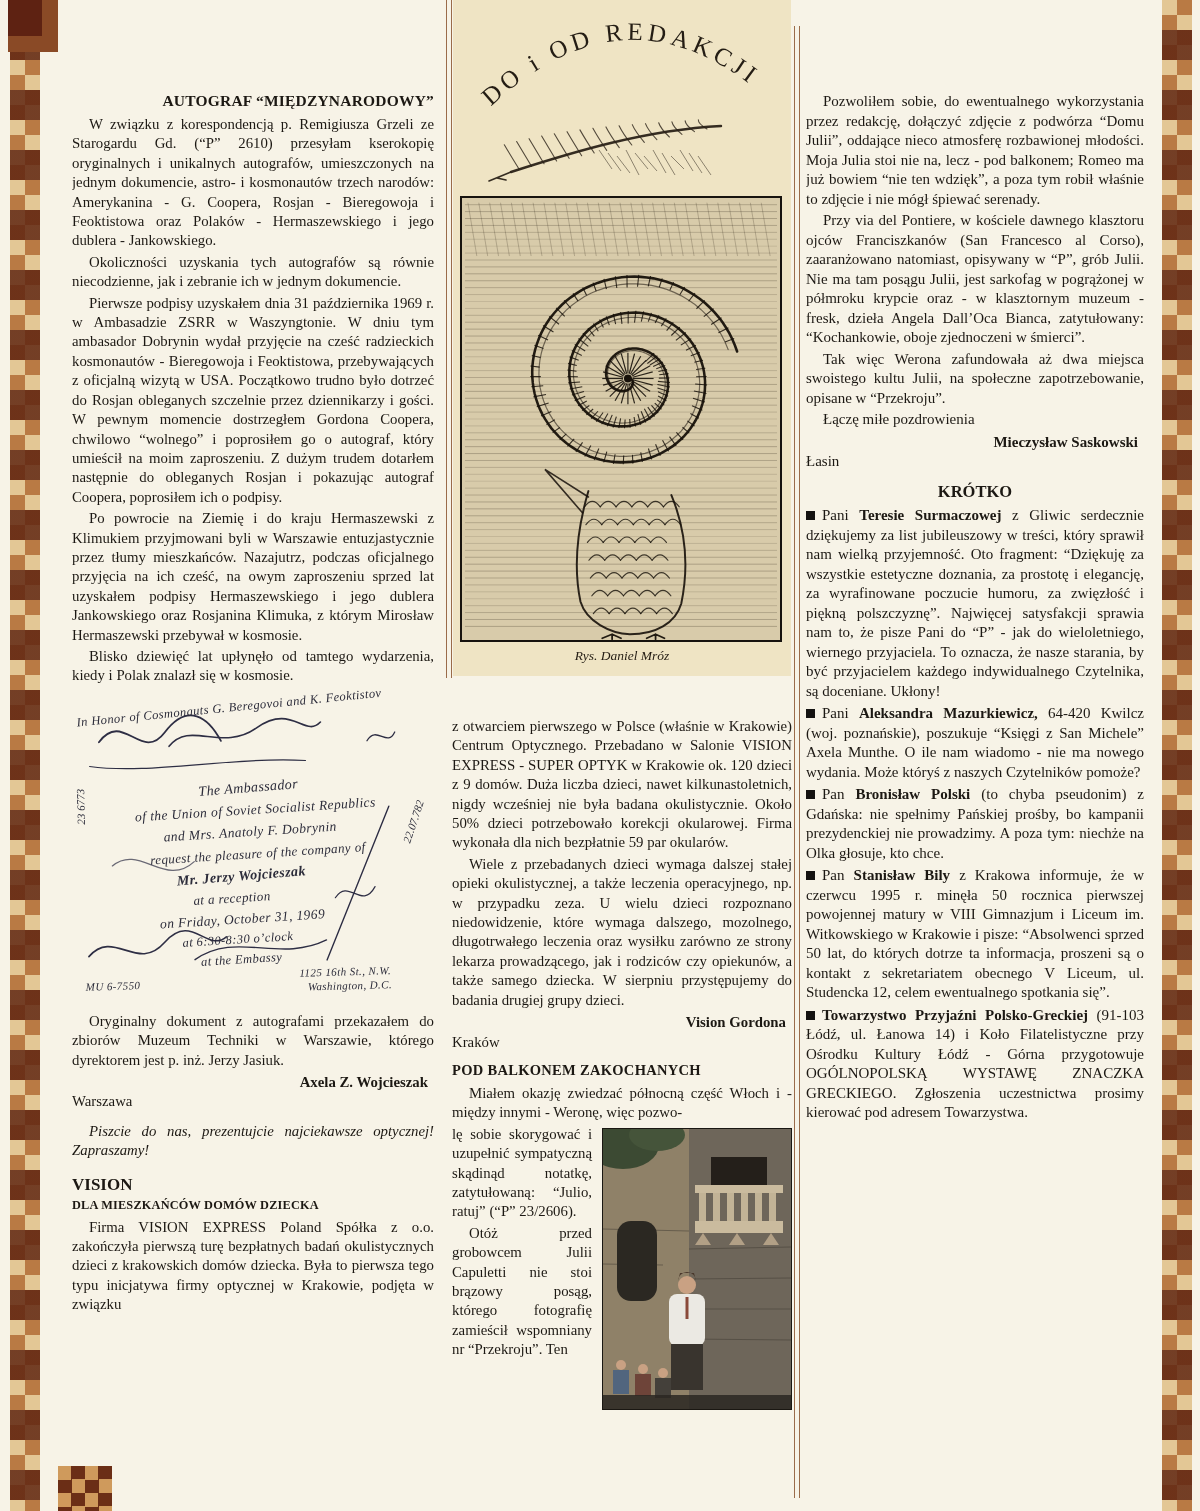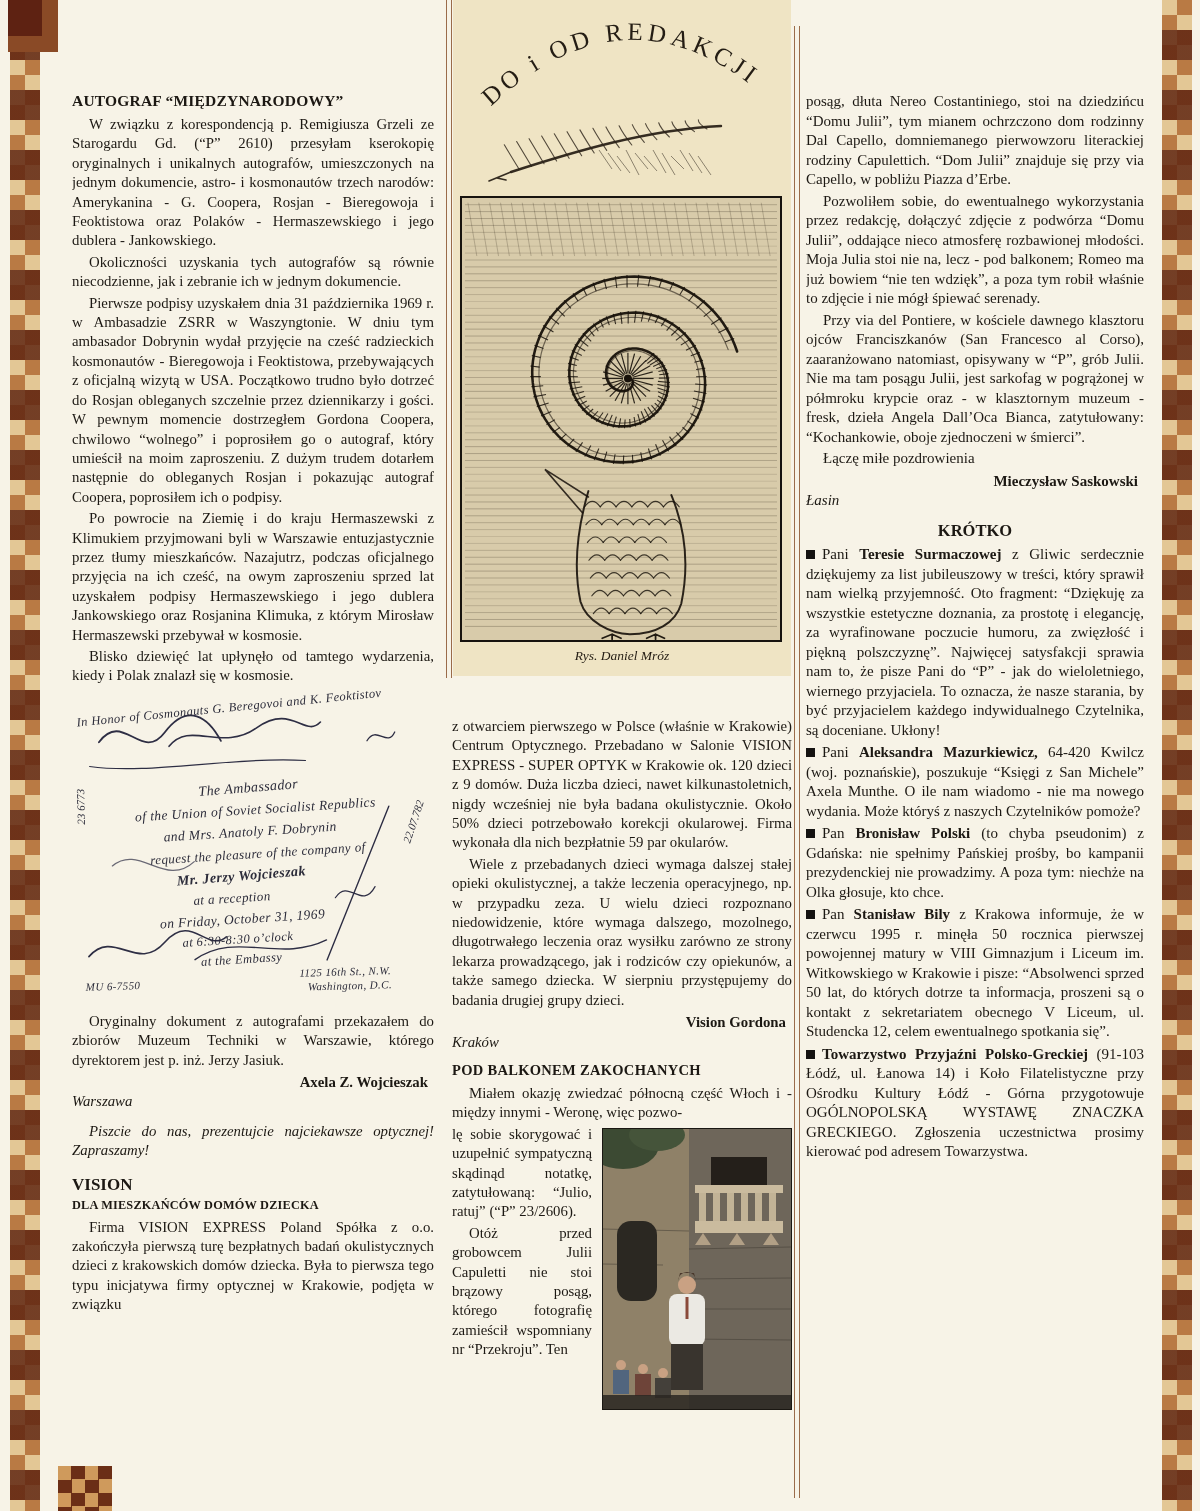--- a/index.html
+++ b/index.html
@@ -33,27 +33,27 @@
   
   .col{position:absolute;overflow:hidden;}
   .col-left{left:72px;top:92px;width:362px;height:1400px;}
   .col-mid{left:452px;top:717px;width:340px;height:812px;}
   .col-right{left:806px;top:92px;width:338px;height:1406px;font-size:15px;line-height:19.5px;}
   .col p{margin:0 0 2px;text-align:justify;text-indent:17px;font-size:14.8px;line-height:19.4px;
     overflow-wrap:break-word;}
   .col-right p{font-size:15px;line-height:19.5px;}
   .col p.noind{text-indent:0;}
   h2,h3{margin:0;}
-  .head{font-weight:bold;font-size:15.5px;margin:0 0 5px;letter-spacing:.2px;}
+  .head{font-weight:bold;font-size:15.5px;margin:0 0 5px;letter-spacing:.2px;text-align:right;}
   .vision-h{font-weight:bold;font-size:17px;margin:14px 0 0;}
   .vision-sub{font-weight:bold;font-size:12.3px;margin:3px 0 5px;letter-spacing:.2px;}
   .balkon-h{font-weight:bold;font-size:14.5px;margin:10px 0 5px;letter-spacing:.3px;}
   .krotko-h{font-weight:bold;font-size:16.5px;margin:10px 0 5px;text-align:center;}
   .sig-name{font-weight:bold;text-align:right !important;text-indent:0 !important;margin:3px 6px 0 0 !important;}
-  .sig-city{text-align:center;text-indent:0 !important;margin:0 6px 2px 0 !important;font-style:italic;}
+  .sig-city{text-align:center;text-indent:0 !important;margin:0 6px 2px 0 !important;}
   .editor-note{font-style:italic;margin-top:10px !important;}
 
   
   .k-item{text-indent:0 !important;margin:0 0 3px !important;}
   .bullet{display:inline-block;width:9px;height:9px;background:#141210;margin-right:7px;}
 
   
   .hw{position:relative;height:302px;margin:14px 0 10px;transform:rotate(-1.6deg);
       font-style:italic;color:#2c2c3a;}
   .hw-line{position:absolute;white-space:nowrap;letter-spacing:.4px;}
@@ -519,23 +519,23 @@
           </g>
           <rect x="0" y="266" width="188" height="14" fill="#2a2722" opacity=".85"></rect>
         </svg>
       </div>
       <p class="noind">lę sobie skorygować i uzupełnić sympatyczną skądinąd notatkę, zatytułowaną: “Julio, ratuj” (“P” 23/2606).</p>
       <p>Otóż przed grobowcem Julii Capuletti nie stoi brązowy posąg, którego fotografię zamieścił wspomniany nr “Przekroju”. Ten</p>
     </div>
   </section>
 
   <section class="col col-right">
-    <p class="noind">posąg, dłuta Nereo Costantiniego, stoi na dziedzińcu “Domu Julii”, tym mianem ochrzczono dom rodzinny Dal Capello, domniemanego pierwowzoru literackiej rodziny Capulettich. “Dom Julii” znajduje się przy via Capello, w pobliżu Piazza d’Erbe.</p>
     <p>Pozwoliłem sobie, do ewentualnego wykorzystania przez redakcję, dołączyć zdjęcie z podwórza “Domu Julii”, oddające nieco atmosferę rozbawionej młodości. Moja Julia stoi nie na, lecz - pod balkonem; Romeo ma już bowiem “nie ten wdzięk”, a poza tym robił właśnie to zdjęcie i nie mógł śpiewać serenady.</p>
     <p>Przy via del Pontiere, w kościele dawnego klasztoru ojców Franciszkanów (San Francesco al Corso), zaaranżowano natomiast, opisywany w “P”, grób Julii. Nie ma tam posągu Julii, jest sarkofag w pogrążonej w półmroku krypcie oraz - w klasztornym muzeum - fresk, dzieła Angela Dall’Oca Bianca, zatytułowany: “Kochankowie, oboje zjednoczeni w śmierci”.</p>
+    <p>Tak więc Werona zafundowała aż dwa miejsca swoistego kultu Julii, na społeczne zapotrzebowanie, opisane w “Przekroju”.</p>
     <p>Łączę miłe pozdrowienia</p>
     <p class="sig-name">Mieczysław Saskowski</p>
     <p class="sig-city">Łasin</p>
 
     <h2 class="krotko-h">KRÓTKO</h2>
     <p class="k-item">
       <span class="bullet"></span><span><span>Pani </span><b>Teresie Surmaczowej</b><span> z Gliwic serdecznie dziękujemy za list jubileuszowy w treści, który sprawił nam wielką przyjemność. Oto fragment: “Dziękuję za wszystkie estetyczne doznania, za prostotę i elegancję, za wyrafinowane poczucie humoru, za zwięzłość i piękną polszczyznę”. Najwięcej satysfakcji sprawia nam to, że pisze Pani do “P” - jak do wieloletniego, wiernego przyjaciela. To oznacza, że nasze starania, by być przyjacielem każdego indywidualnego Czytelnika, są doceniane. Ukłony!</span></span></p>
     <p class="k-item">
       <span class="bullet"></span><span><span>Pani </span><b>Aleksandra Mazurkiewicz,</b><span> 64-420 Kwilcz (woj. poznańskie), poszukuje “Księgi z San Michele” Axela Munthe. O ile nam wiadomo - nie ma nowego wydania. Może któryś z naszych Czytelników pomoże?</span></span></p>
     <p class="k-item">

